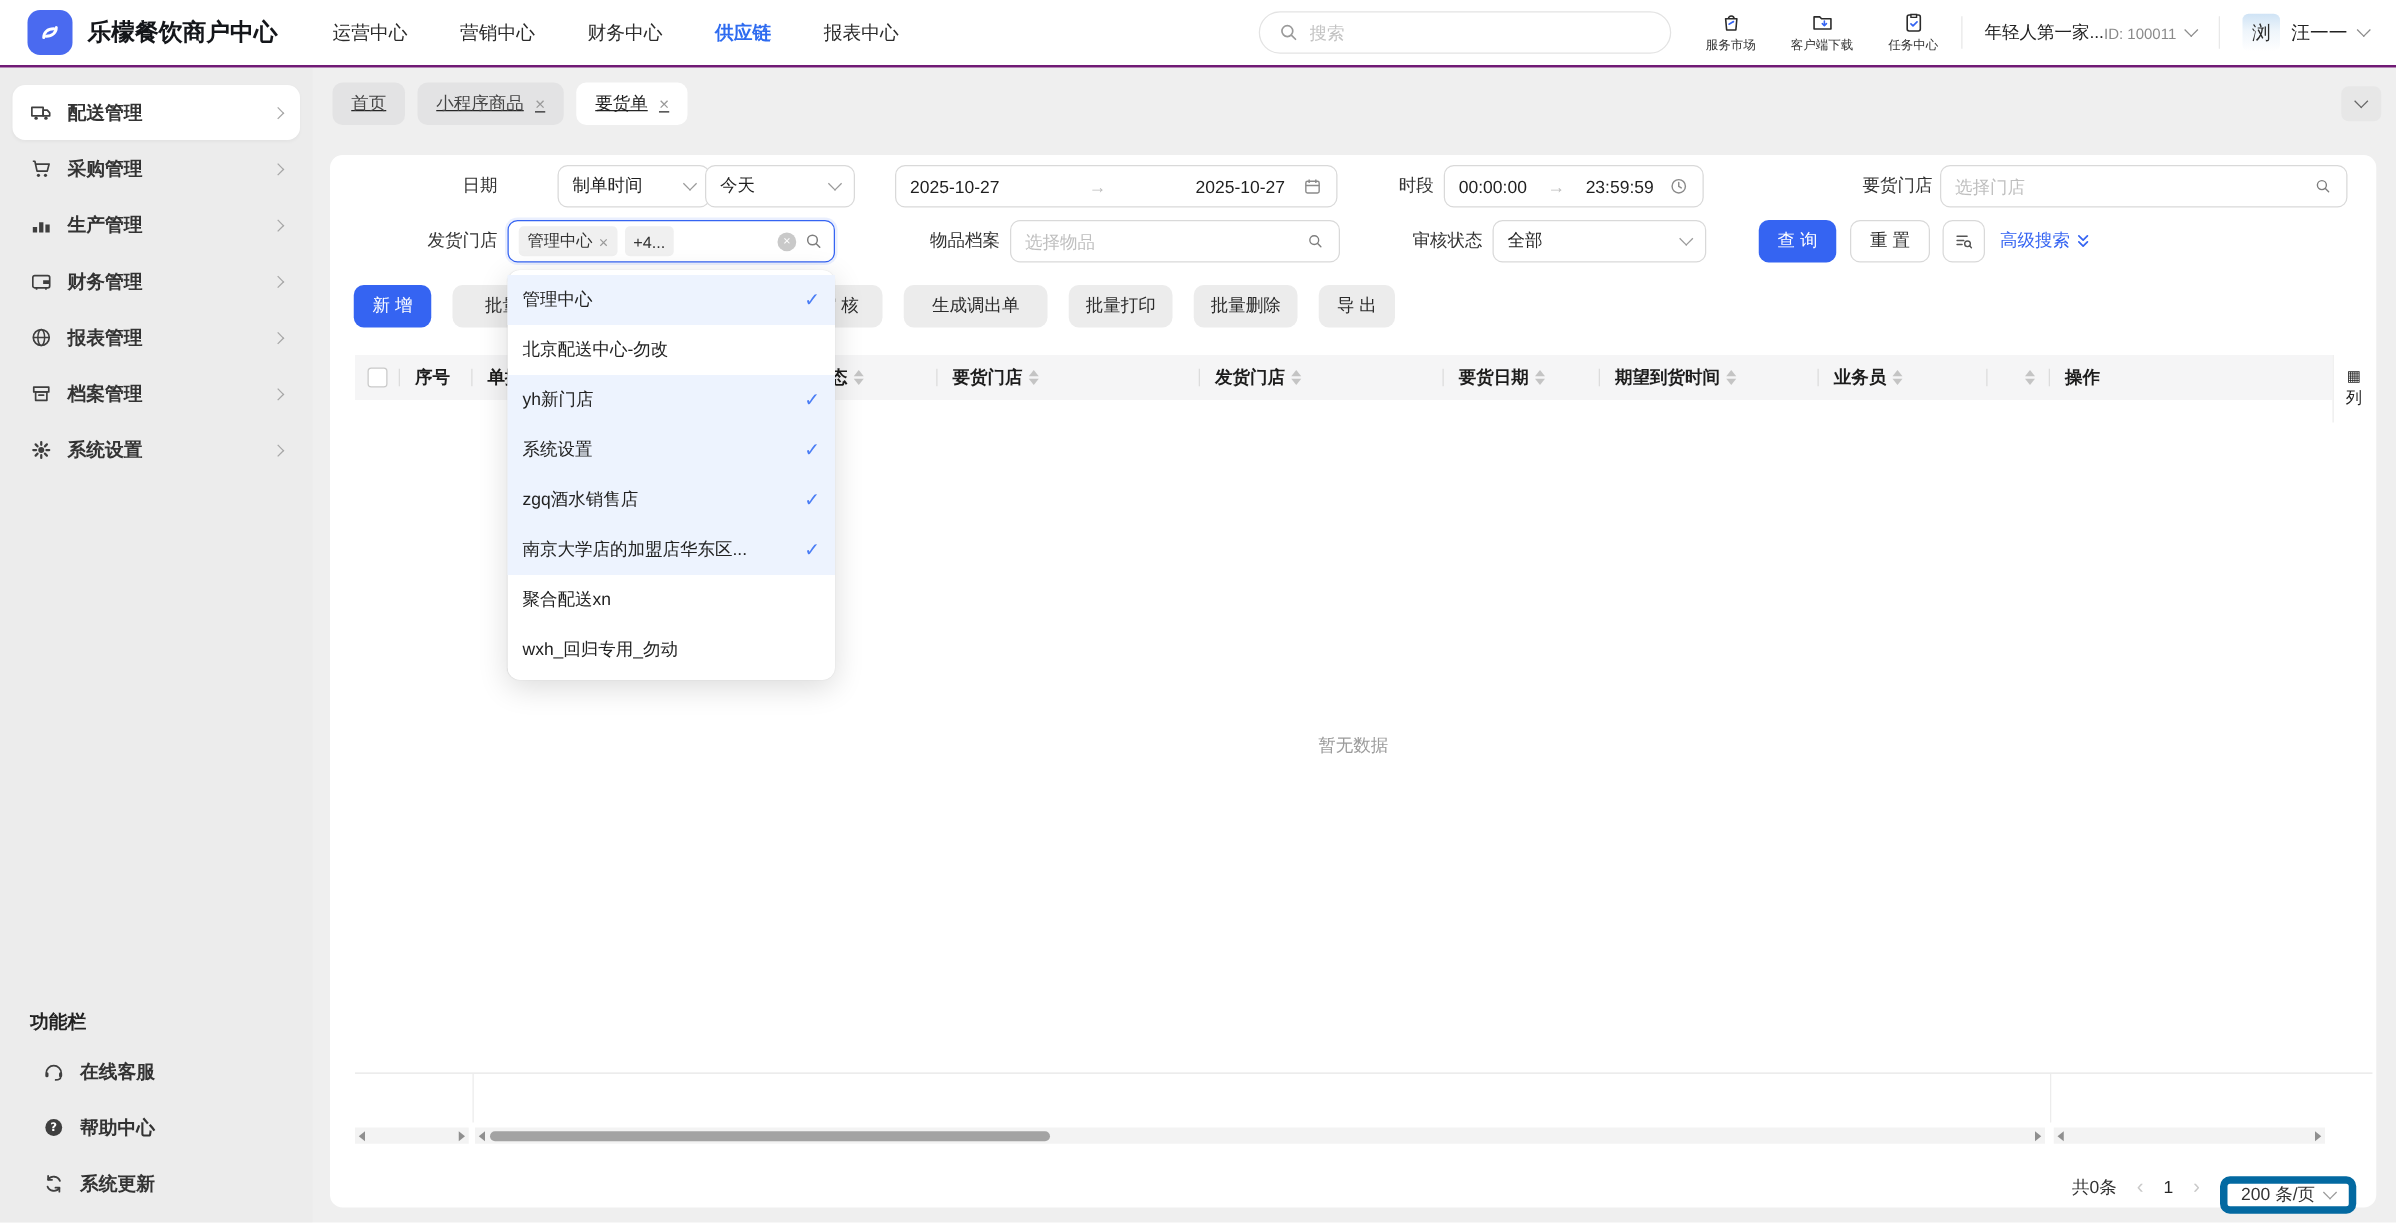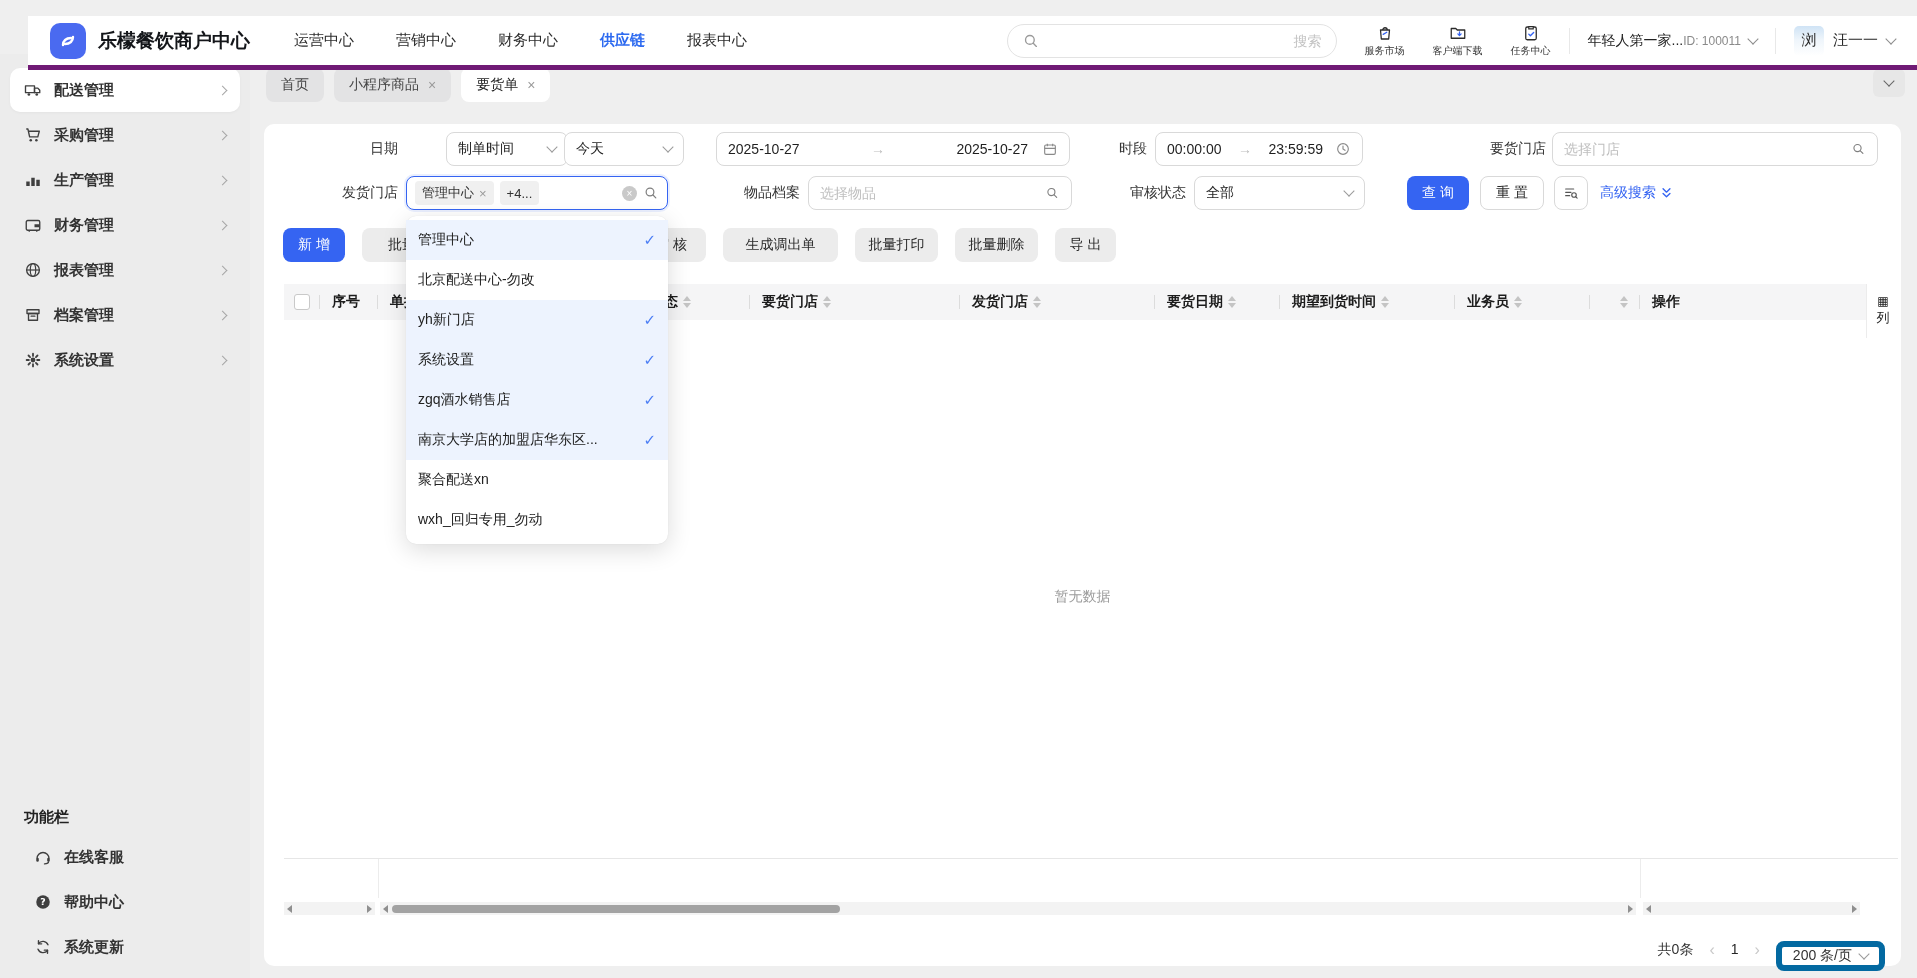--- a/index.html
+++ b/index.html
@@ -1,28 +1,28 @@
 <!DOCTYPE html>
 <html><head>
 <meta charset="utf-8">
 <style>
   * { box-sizing: border-box; margin: 0; padding: 0; }
   html,body { width:1917px; height:978px; overflow:hidden; }
   body { font-family:"Liberation Sans","DejaVu Sans",sans-serif; background:#efefef; color:#262626; }
   .app { position:relative; width:1917px; height:978px; }
 
   
-  .topbar { position:absolute; top:16px; left:0; right:0; height:54px; background:#fff; display:flex; align-items:center; z-index:40; border-bottom:5px solid #701a75; padding:0 22px 0 22px;margin-left:28px; }
+  .topbar { position:absolute; top:0; left:0; right:0; height:54px; background:#fff; display:flex; align-items:center; z-index:40; border-bottom:2px solid #701a75; padding:0 22px 0 22px; }
   .logo-mark { width:36px; height:36px; border-radius:10px; background:#4a6af0; display:flex; align-items:center; justify-content:center; flex:0 0 auto; }
   .brand-title { font-size:19px; font-weight:700; color:#14161a; margin-left:12px; white-space:nowrap; }
   .topnav { display:flex; gap:42px; margin-left:44px; font-size:15px; color:#2b2b2b; }
   .topnav .nav-it { cursor:pointer; white-space:nowrap; }
   .topnav .nav-it.active { color:#2e6bf0; font-weight:600; }
   .top-search { margin-left:auto; width:330px; height:34px; border:1px solid #e3e3e3; border-radius:17px; display:flex; align-items:center; gap:8px; padding:0 14px; background:#fff; }
-  .top-search input { border:none; outline:none; font-size:14px; width:100%; color:#b91c1c; background:transparent;text-align:right; }
+  .top-search input { border:none; outline:none; font-size:14px; width:100%; color:#b91c1c; background:transparent; }
   .top-search input::placeholder { color:#c3c3c3; }
   .quick { display:flex; align-items:flex-start; gap:28px; margin-left:28px; }
   .qitem { display:flex; flex-direction:column; align-items:center; gap:2px; cursor:pointer; }
   .qitem .qlabel { font-size:10px; color:#333; white-space:nowrap; }
   .vdiv { width:1px; height:26px; background:#e8e8e8; margin:0 18px; }
   .tenant { display:flex; align-items:center; gap:8px; cursor:pointer; }
   .tenant .tcol { display:flex; flex-direction:row; align-items:center; }
   .tenant .tname { font-size:14px; color:#222; }
   .tenant .tid { font-size:12px; color:#8a8a8a; margin-top:1px; }
   .userbox { display:flex; align-items:center; gap:9px; cursor:pointer; }
@@ -35,21 +35,21 @@
   .side-item { height:44px; margin:0 10px 1px 10px; border-radius:10px; display:flex; align-items:center; gap:12px; padding:0 14px; font-size:15px; font-weight:600; color:#333; cursor:pointer; }
   .side-item.active { background:#fff; box-shadow:0 1px 3px rgba(0,0,0,.04); }
   .side-item .grow { flex:1; }
   .rchev { width:7px; height:7px; border-right:1.6px solid #a6a6a6; border-bottom:1.6px solid #a6a6a6; transform:rotate(-45deg); }
   .side-foot { position:absolute; left:10px; right:10px; bottom:8px; }
   .side-foot .ftitle { font-size:15px; font-weight:700; color:#222; margin:0 0 8px 14px; }
   .icon18 { width:18px; height:18px; flex:0 0 auto; }
 
   
   .main { position:absolute; left:250px; top:54px; right:0; bottom:0; }
-  .tabbar { position:absolute; top:12px; left:0; right:0; height:36px; display:flex; align-items:flex-end; gap:10px; padding:0 16px; }
+  .tabbar { position:absolute; top:12px; left:0; right:0; height:36px; display:flex; align-items:flex-start; gap:10px; padding:0 16px;text-decoration:underline; }
   .tab { height:34px; border-radius:8px; background:#e3e3e4; display:flex; align-items:center; gap:9px; padding:0 15px; font-size:14px; color:#454545; cursor:pointer; white-space:nowrap; }
   .tab.active { background:#fff; color:#1f1f1f; }
   .tab .x { color:#9a9a9a; font-size:14px; line-height:1; }
   .tab-collapse { position:absolute; right:12px; top:3px; width:32px; height:28px; border-radius:6px; background:#e7e7e7; display:flex; align-items:center; justify-content:center; cursor:pointer; }
 
   .card { position:absolute; left:14px; top:70px; width:1637px; height:842px; background:#fff; border-radius:10px; }
 
   .lbl { position:absolute; height:34px; display:flex; align-items:center; justify-content:flex-end; font-size:14px; color:#333; white-space:nowrap; }
   .ctrl { position:absolute; height:34px; border:1px solid #d9d9d9; border-radius:8px; background:#fff; display:flex; align-items:center; gap:6px; padding:0 11px; font-size:14px; color:#1f1f1f; cursor:pointer; }
   .ctrl .grow { flex:1; }

